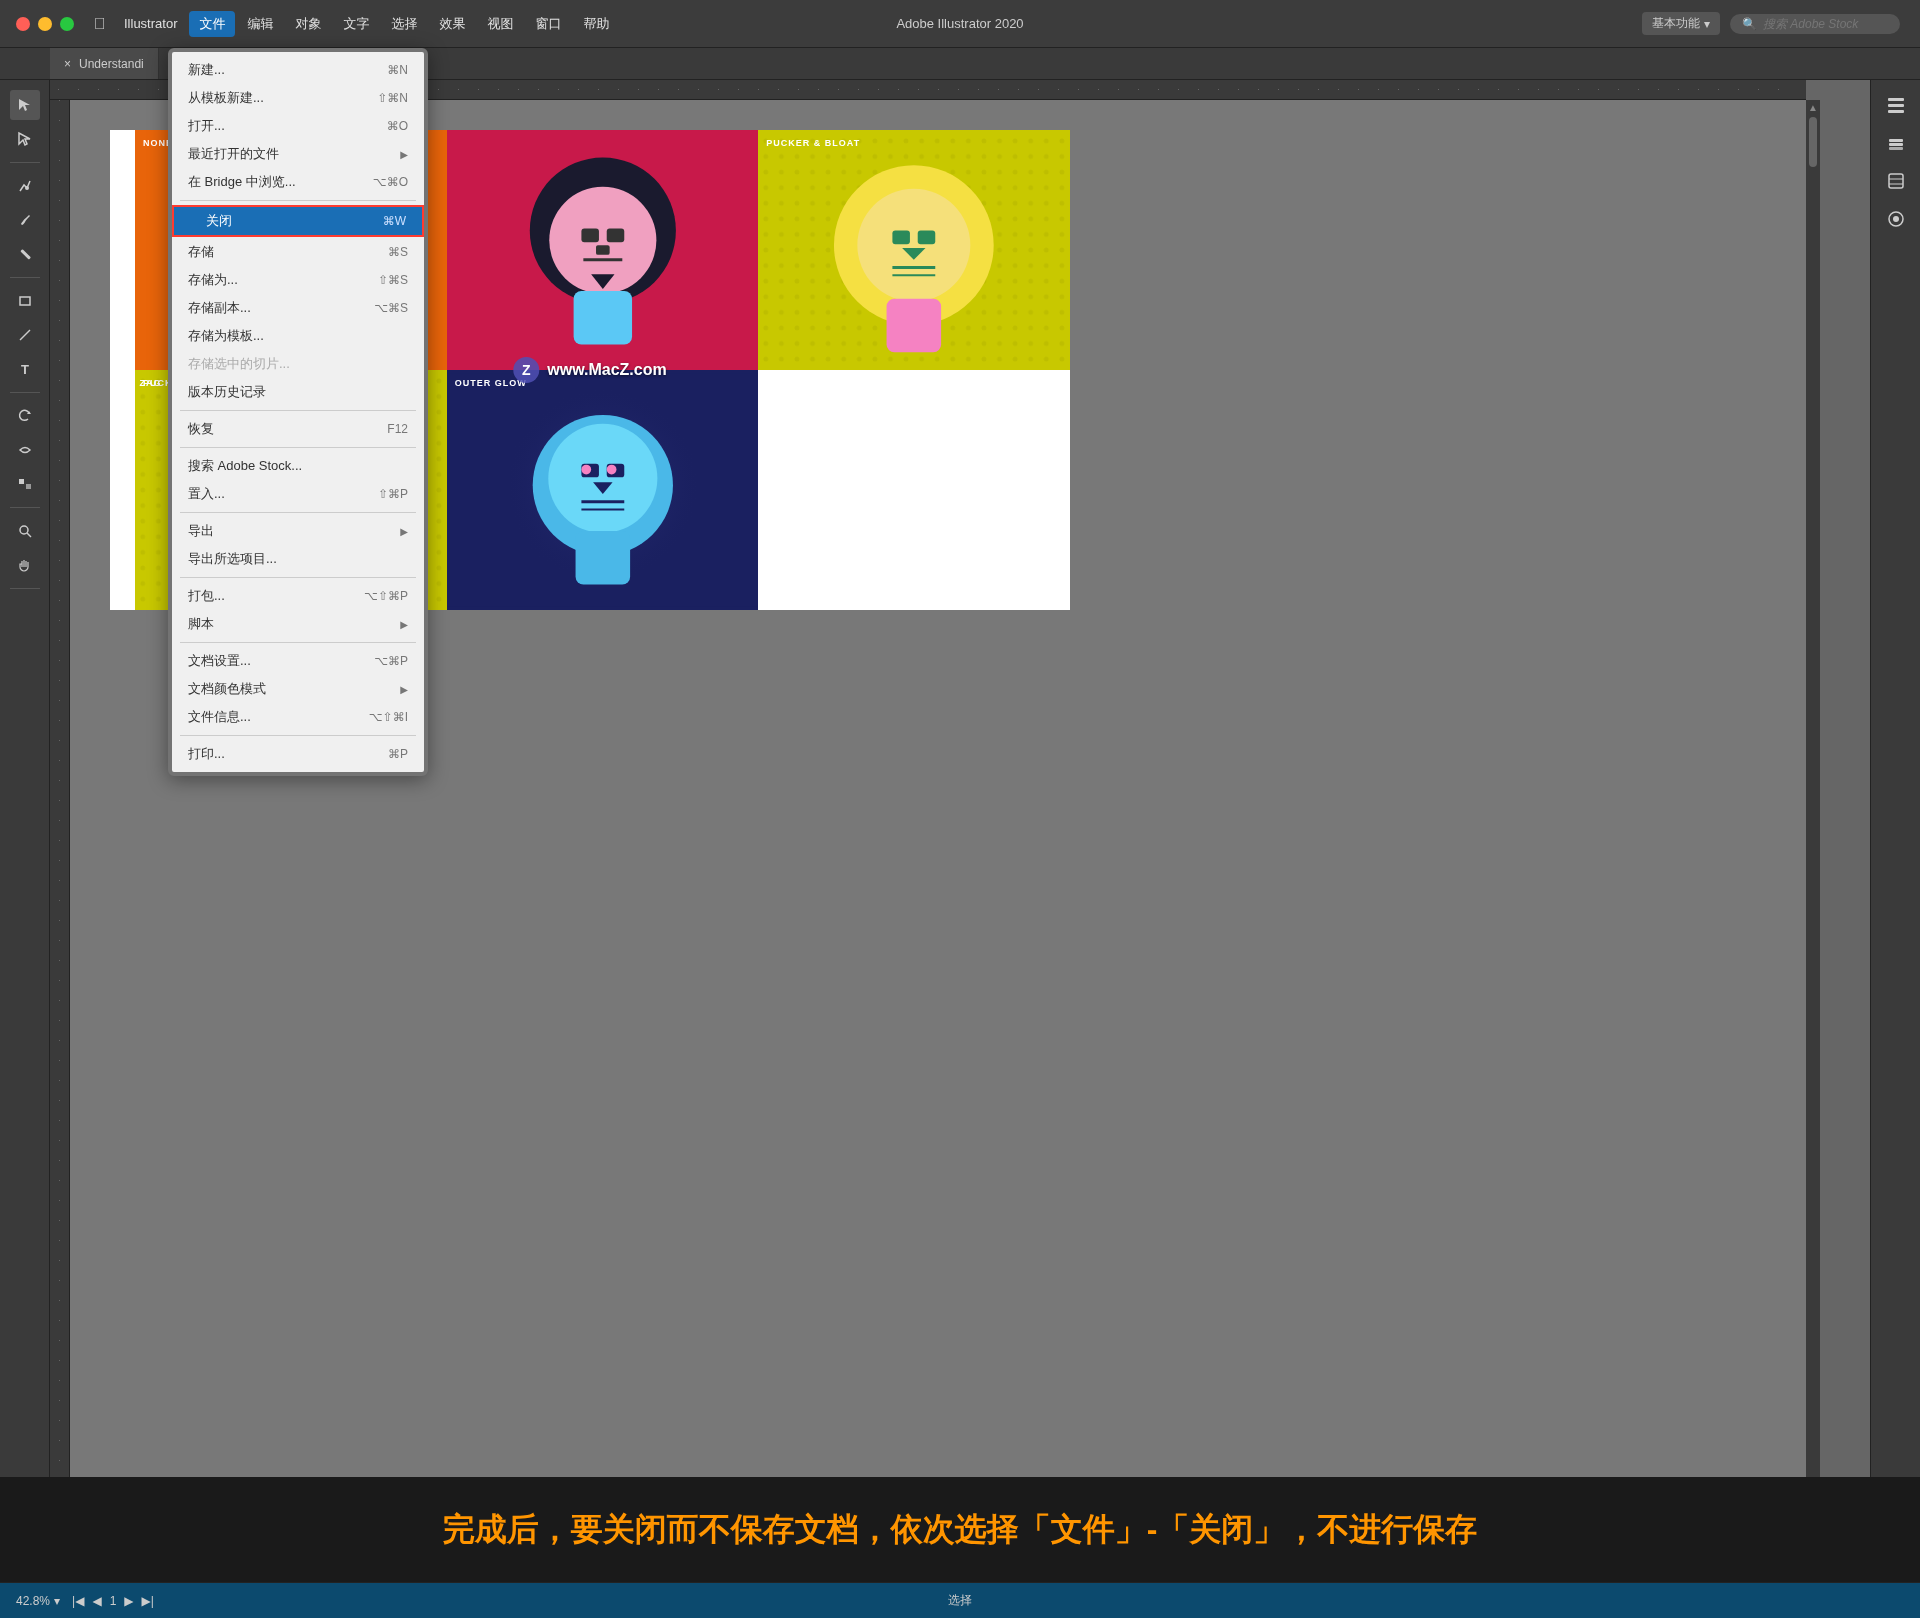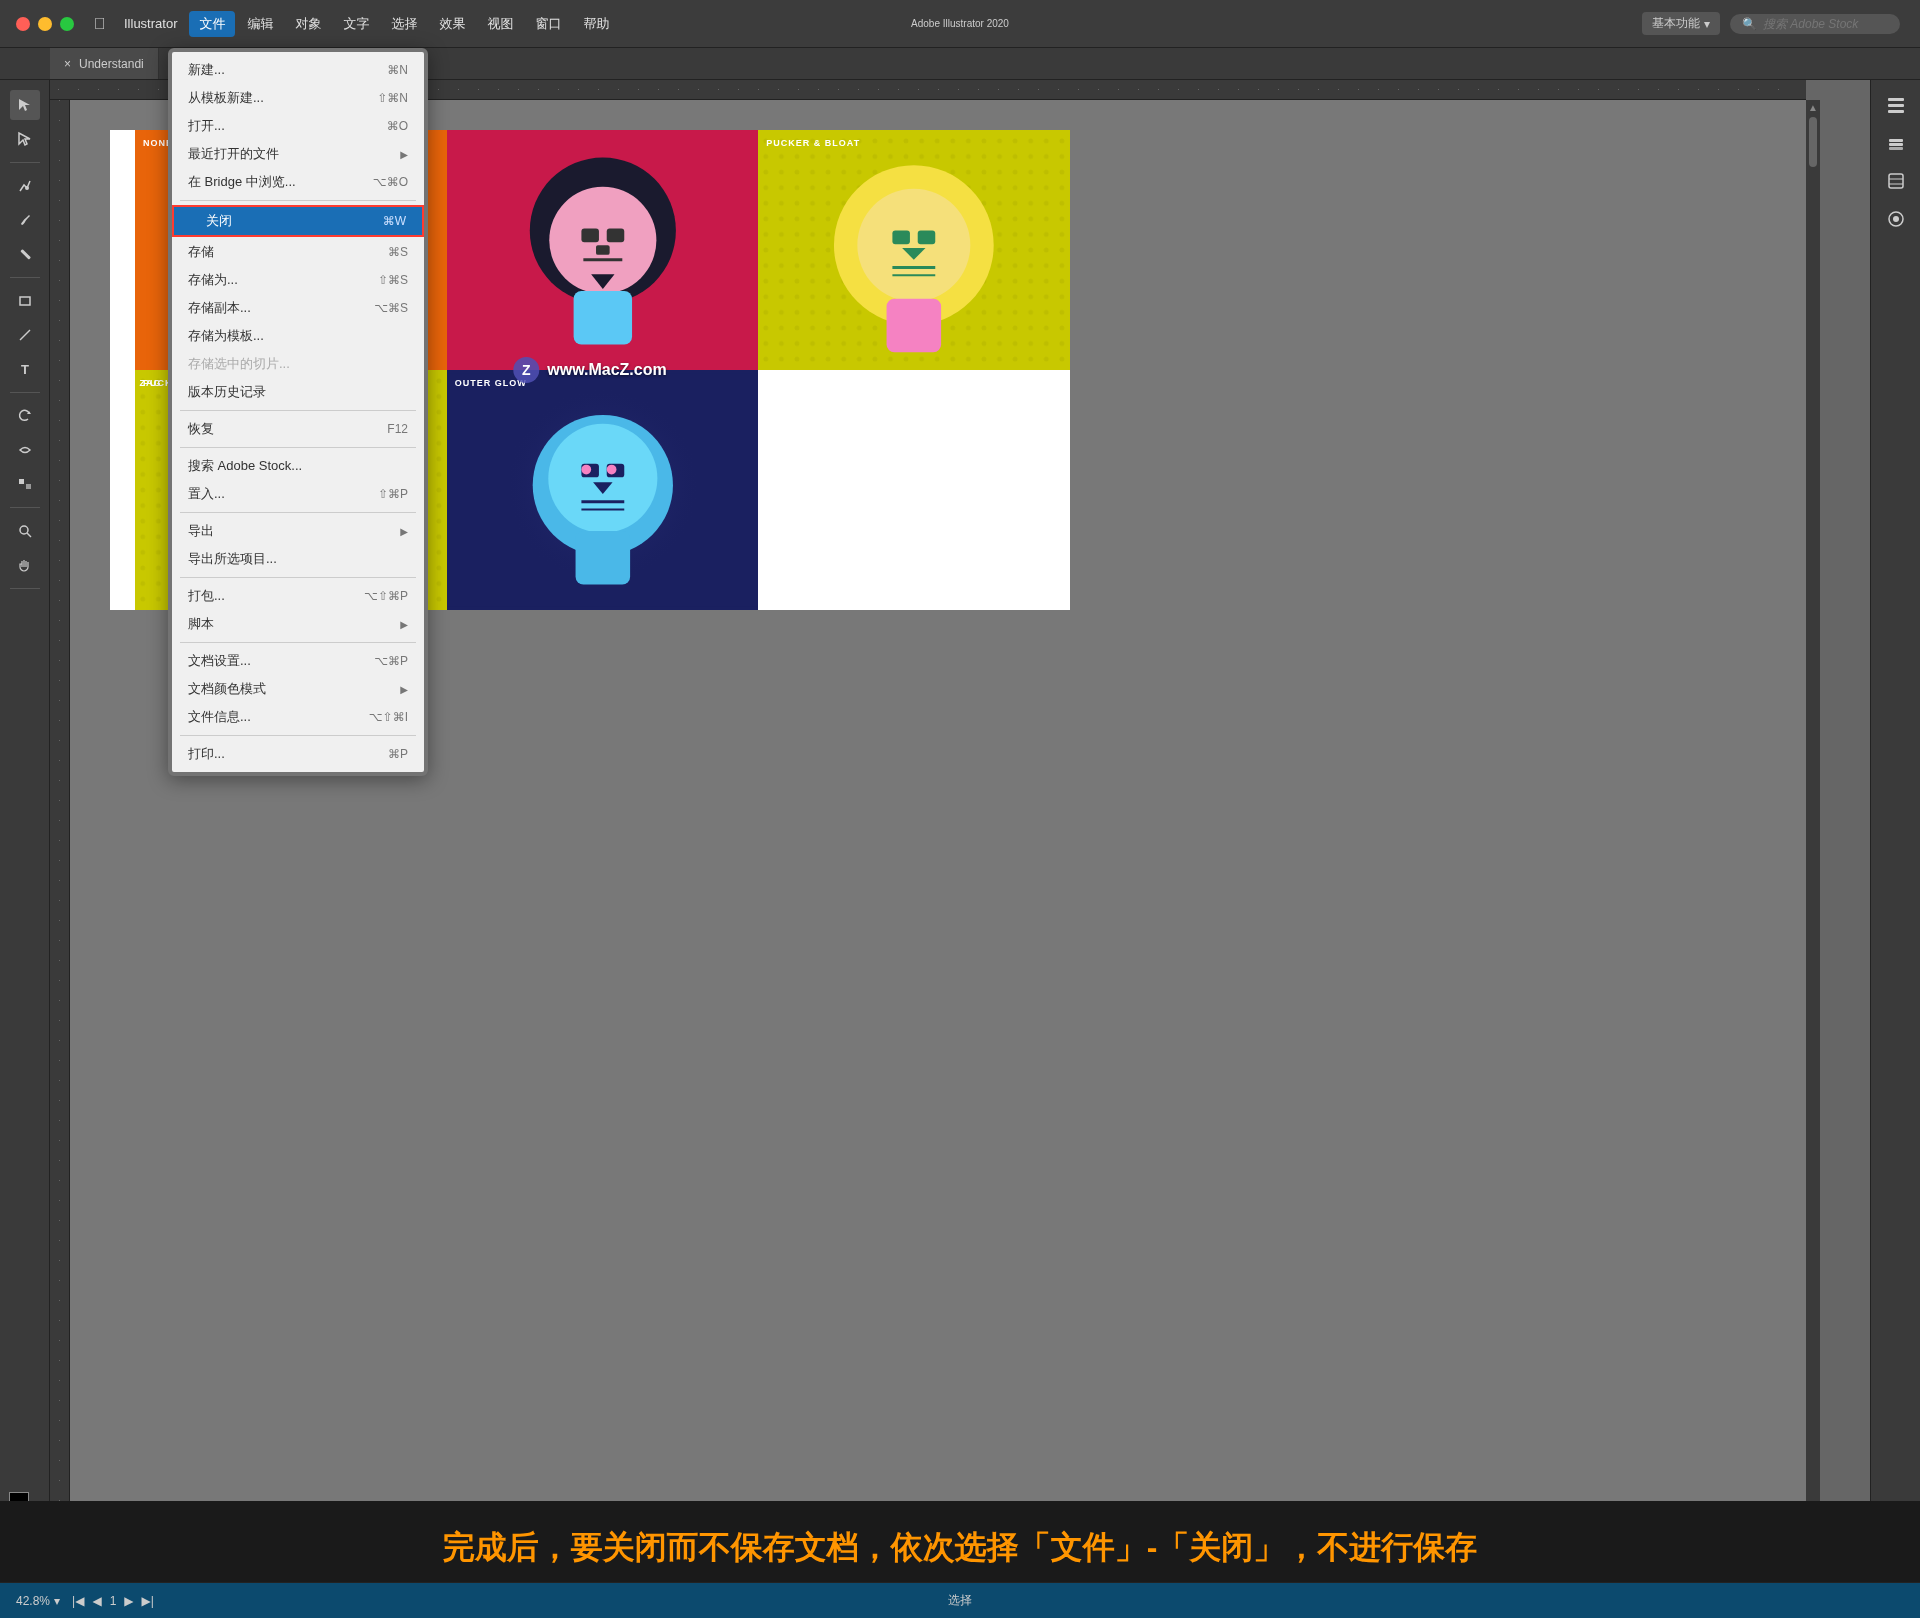--- a/index.html
+++ b/index.html
@@ -60,21 +60,21 @@
       color: white;
     }
     .menu-item.active {
       background: #1a6eb5;
     }
     .title-center {
       position: absolute;
       left: 50%;
       transform: translateX(-50%);
       color: #ccc;
-      font-size: 10px;
+      font-size: 13px;
     }
     .workspace-selector {
       position: absolute;
       right: 200px;
       display: flex;
       align-items: center;
       gap: 4px;
       color: #ccc;
       font-size: 12px;
       background: #555;
@@ -274,24 +274,24 @@
     }
     .menu-entry.has-submenu::after {
       content: '▶';
       font-size: 10px;
       color: #777;
     }
 
     
     .instruction-banner {
       position: absolute;
-      bottom: 24px;
+      bottom: 36px;
       width: 100%;
       background: #1a1a1a;
-      padding: 24px 30px;
+      padding: 30px 30px;
       display: flex;
       align-items: center;
       justify-content: center;
       min-height: 80px;
     }
     .instruction-text {
       color: #ff9500;
       font-size: 32px;
       font-weight: bold;
       text-align: center;

